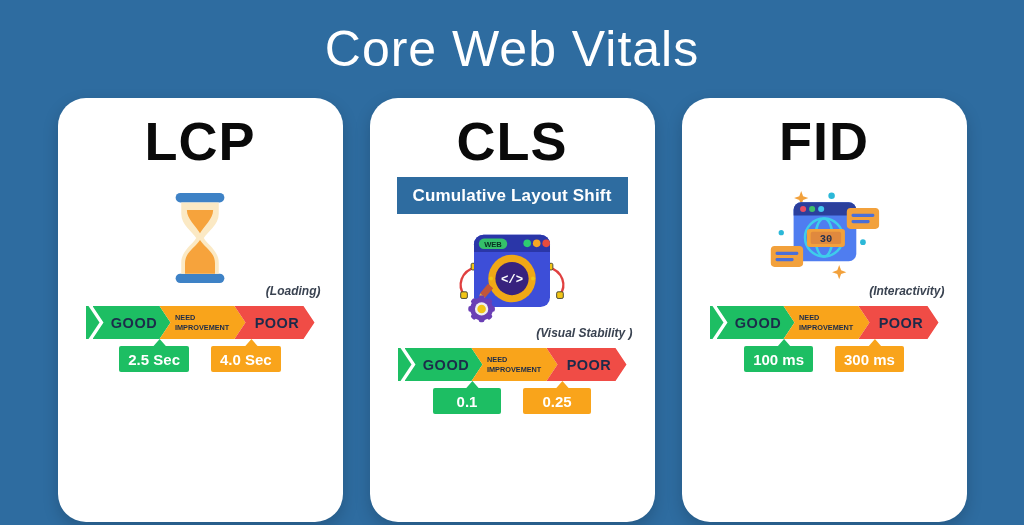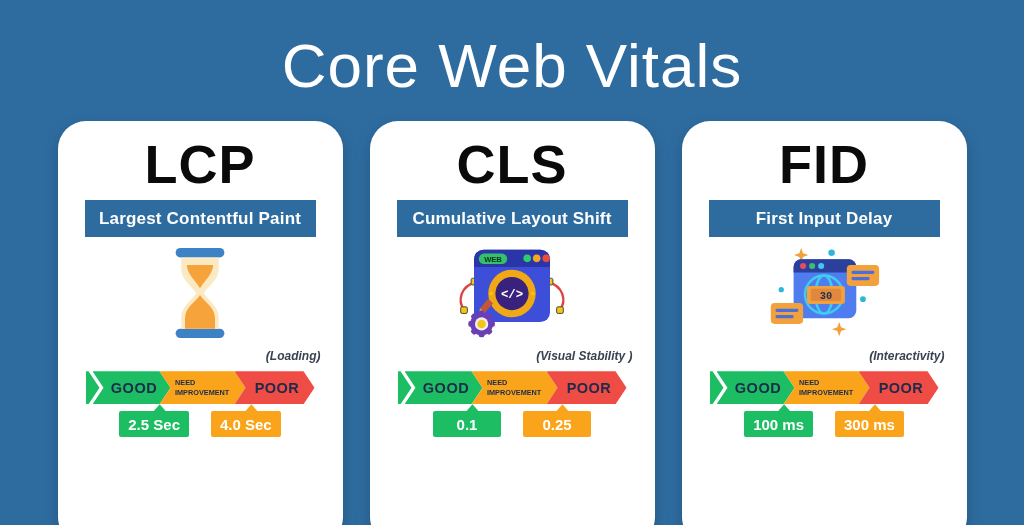--- a/index.html
+++ b/index.html
@@ -8,23 +8,23 @@
     --scale-text:#1C2B4A; --badge-text:#FFFFFF; --title-text:#FFFFFF;
     --abbr-text:#0A0A0A; --aspect-text:#3A4351;
   }
   *{box-sizing:border-box; margin:0; padding:0;}
   html,body{width:1024px; height:525px; overflow:hidden;}
   body{
     background:var(--background);
     font-family:"Liberation Sans", sans-serif;
   }
   .page-title{
-    padding-top:32px; line-height:1.1;
+    padding-top:22px; line-height:1.1;
     text-align:center; color:var(--title-text);
-    font-size:62px; font-weight:400; letter-spacing:1px;
+    font-size:50px; font-weight:400; letter-spacing:1px;
   }
   .cards{
     display:flex; justify-content:center; gap:27px; margin-top:21px;
   }
   .card{
     width:285px; height:424px; background:var(--card-background);
     border-radius:28px; box-shadow:0 6px 16px rgba(0,0,0,.18);
     display:flex; flex-direction:column; align-items:center;
     padding-top:12px;
   }
@@ -34,21 +34,21 @@
   }
   .banner{
     margin-top:5px; width:231px; height:37px;
     background:var(--banner-background); color:#FFFFFF;
     font-size:17px; font-weight:700;
     display:flex; align-items:center; justify-content:center;
     letter-spacing:.2px; white-space:nowrap;
   }
   .icon-zone{
     position:relative; width:100%; height:128px;
-    display:flex; align-items:center; justify-content:center;
+    display:flex; align-items:flex-end; justify-content:center;
     padding-bottom:16px;
   }
   .aspect{
     position:absolute; right:22px; bottom:2px;
     font-style:italic; font-weight:600; font-size:12px;
     color:var(--aspect-text); white-space:pre;
   }
   
   .ribbon{
     display:flex; align-items:stretch; height:33px; margin-top:6px;
@@ -91,21 +91,20 @@
 </head>
 <body>
 
 <div class="canvas">
   <h1 class="page-title">Core Web Vitals</h1>
 
   <div class="cards">
 
     <section class="card">
       <div class="abbr">LCP</div>
-      <div class="banner">Largest Contentful Paint</div>
       <div class="icon-zone">
         <svg viewBox="0 0 64 96" width="60" height="92" aria-hidden="true">
           <rect x="6" y="0" width="52" height="10" rx="5" fill="#3E82C6"></rect>
           <rect x="6" y="86" width="52" height="10" rx="5" fill="#3E82C6"></rect>
           <path d="M12 10 h40 v12 c0 12 -12 19 -16 26 c4 7 16 14 16 26 v12 h-40 v-12 c0 -12 12 -19 16 -26 c-4 -7 -16 -14 -16 -26 z" fill="#FBE9C4"></path>
           <path d="M18 18 h28 c0 10 -10 17 -14 25 c-4 -8 -14 -15 -14 -25 z" fill="#F6A33C"></path>
           <path d="M32 50 c5 8 16 13 16 25 v11 h-32 v-11 c0 -12 11 -17 16 -25 z" fill="#F6A33C"></path>
         </svg>
         <span class="aspect">(Loading)</span>
       </div>
@@ -197,21 +196,20 @@
           </div>
         <div class="badge need-bg">
             <i class="ptr"></i>
             <span>0.25</span>
           </div>
       </div>
     </section>
 
     <section class="card">
       <div class="abbr">FID</div>
-      <div class="banner">First Input Delay</div>
       <div class="icon-zone">
         <svg viewBox="0 0 124 100" width="118" height="95" aria-hidden="true">
           <path d="M38 2 l2 5.5 5.5 2 -5.5 2 -2 5.5 -2 -5.5 -5.5 -2 5.5 -2 z" fill="#F2A13C"></path>
           <path d="M78 80 l2 5.5 5.5 2 -5.5 2 -2 5.5 -2 -5.5 -5.5 -2 5.5 -2 z" fill="#F2A13C"></path>
           <circle cx="70" cy="7" r="3.4" fill="#2BB8D8"></circle>
           <circle cx="17" cy="46" r="2.8" fill="#2BB8D8"></circle>
           <circle cx="103" cy="56" r="3" fill="#2BB8D8"></circle>
           <rect x="30" y="14" width="66" height="62" rx="8" fill="#4F7DF0"></rect>
           <path d="M30 22 a8 8 0 0 1 8 -8 h50 a8 8 0 0 1 8 8 v6 h-66 z" fill="#2B3F9C"></path>
           <circle cx="40" cy="21" r="3.2" fill="#E84C63"></circle>

